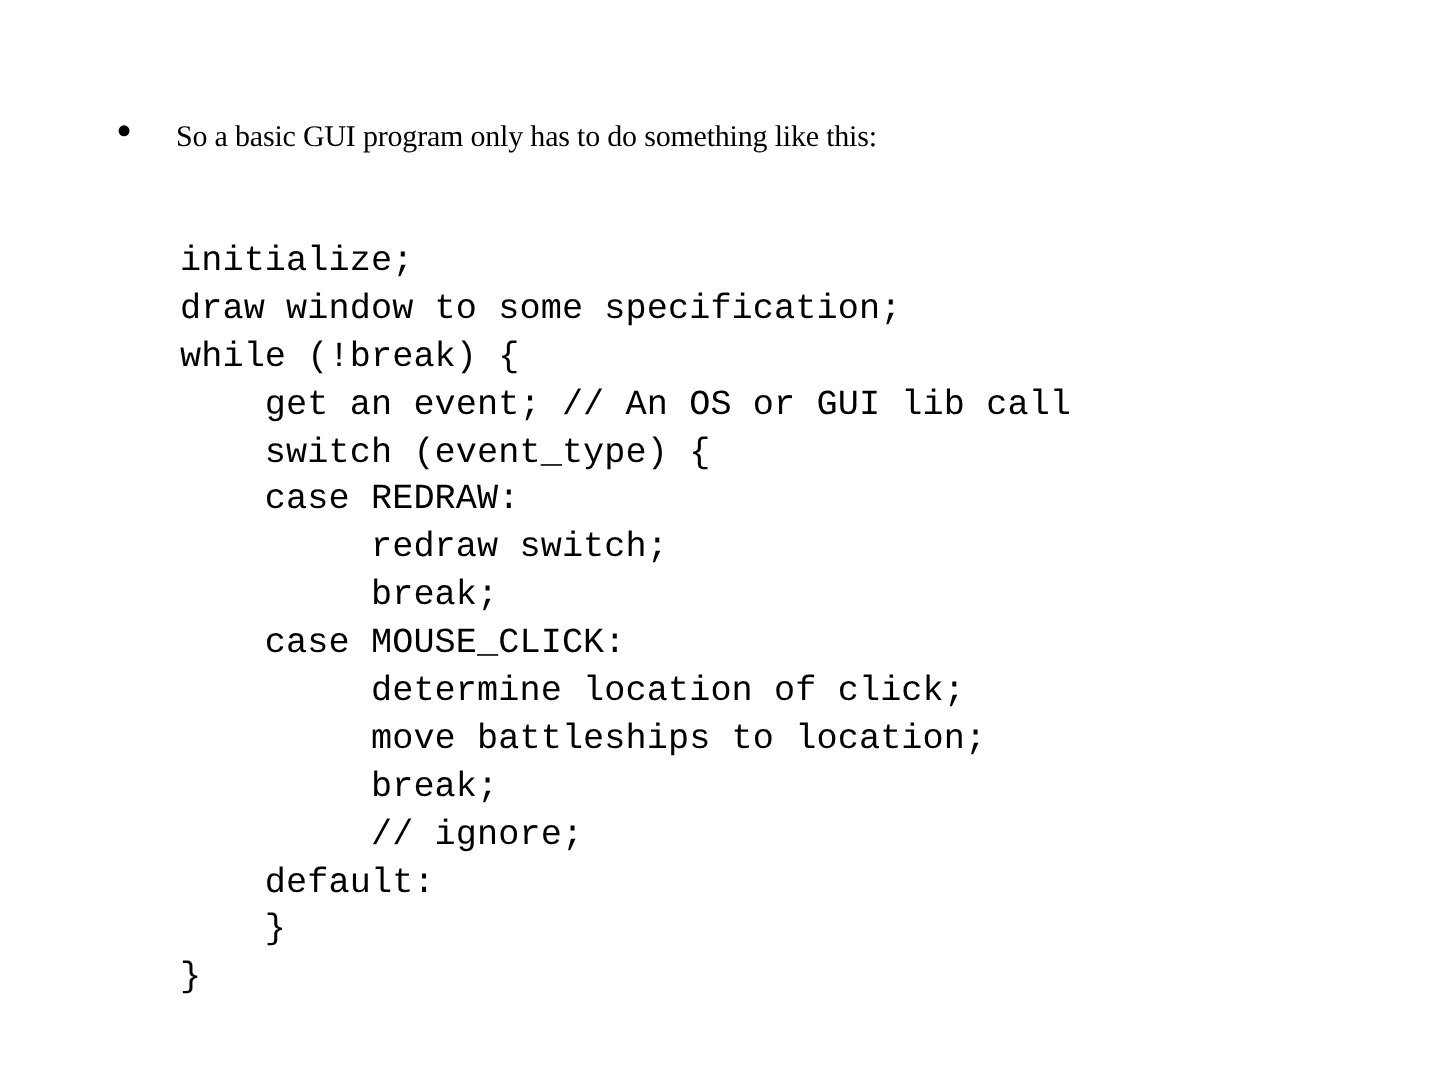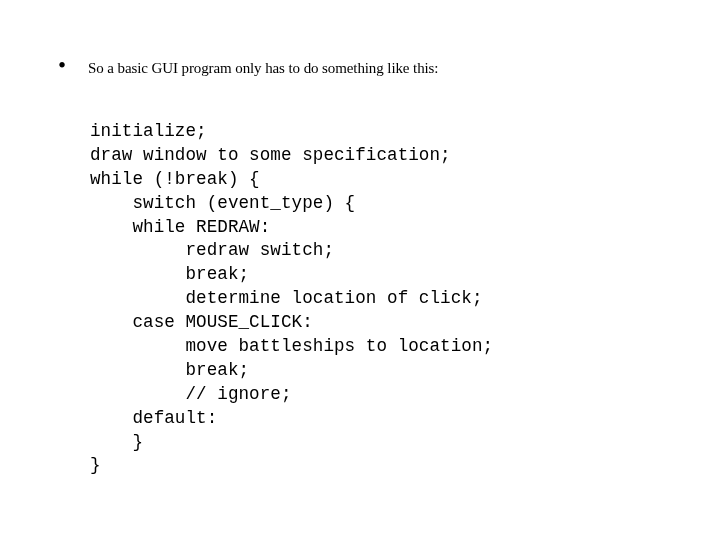--- a/index.html
+++ b/index.html
@@ -76,26 +76,27 @@
 
   <div id="bullet-row">
     <span id="bullet-marker">•</span>
     <span id="bullet-text">So a basic GUI program only has to do something like this:</span>
   </div>
 
   <div id="code-block">
       <div class="code-line">initialize;</div>
       <div class="code-line">draw window to some specification;</div>
       <div class="code-line">while (!break) {</div>
+      <div class="code-line">    get an event; // An OS or GUI lib call</div>
       <div class="code-line">    switch (event_type) {</div>
-      <div class="code-line">    while REDRAW:</div>
+      <div class="code-line">    case REDRAW:</div>
       <div class="code-line">         redraw switch;</div>
       <div class="code-line">         break;</div>
+      <div class="code-line">    case MOUSE_CLICK:</div>
       <div class="code-line">         determine location of click;</div>
-      <div class="code-line">    case MOUSE_CLICK:</div>
       <div class="code-line">         move battleships to location;</div>
       <div class="code-line">         break;</div>
       <div class="code-line">         // ignore;</div>
       <div class="code-line">    default:</div>
       <div class="code-line">    }</div>
       <div class="code-line">}</div>
     </div>
 
 </div>
 

